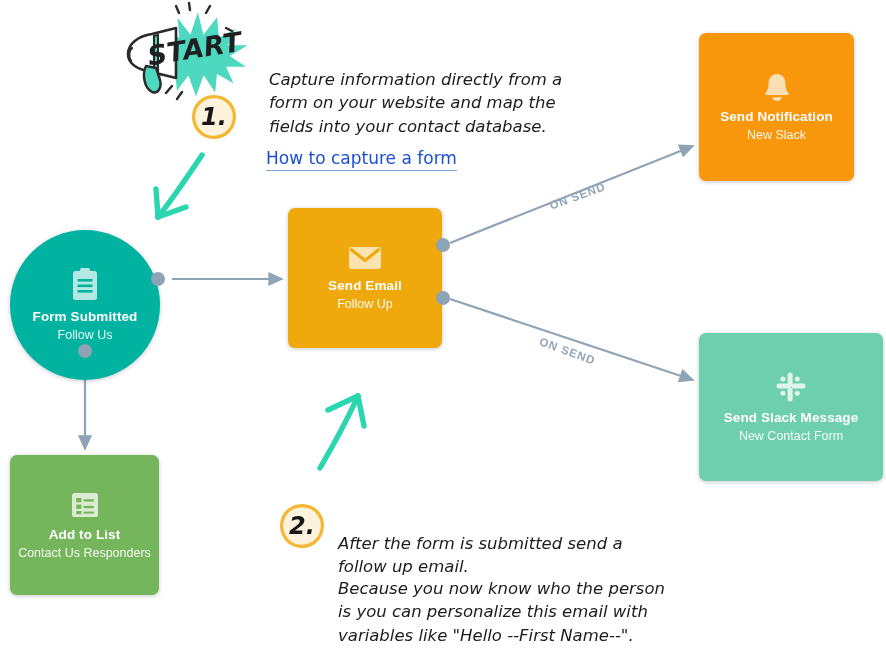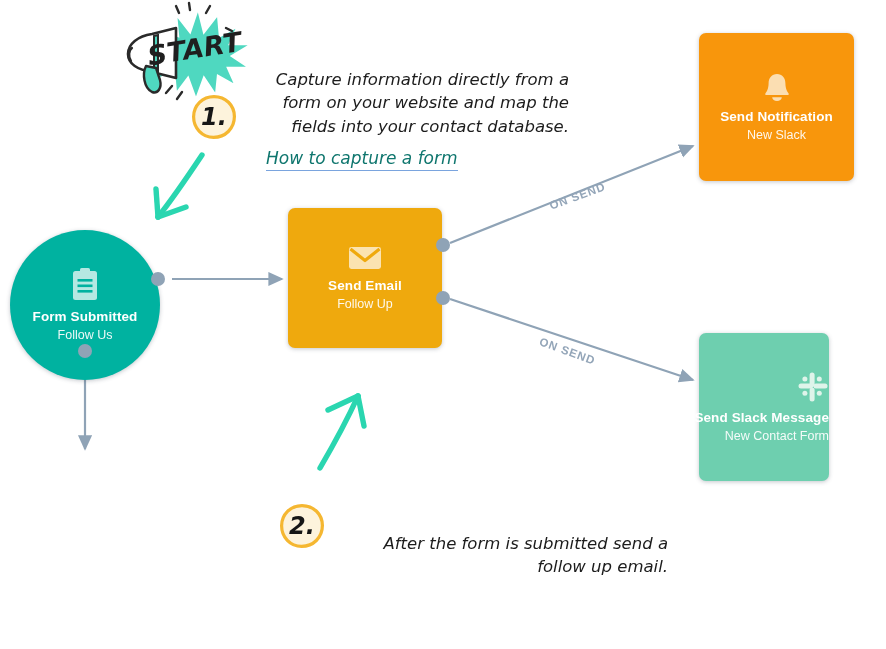--- a/index.html
+++ b/index.html
@@ -80,23 +80,22 @@
     width: 154px; height: 140px;
     background: #efa90d;
   }
   #node-send-notification {
     left: 699px; top: 33px;
     width: 155px; height: 148px;
     background: #f8960c;
   }
   #node-send-slack {
     left: 699px; top: 333px;
-    width: 130px; height: 148px;
+    width: 184px; height: 148px;
     background: #6ecfaf;
-    align-items: flex-end;
   }
   #node-add-to-list {
     left: 10px;  top: 455px;
     width: 149px; height: 140px;
     background: #75b55c;
   }
 
   
   .knob {
     position: absolute;
@@ -110,33 +109,31 @@
   #knob-email-bottom{ left: 436px; top: 291px; }
 
   
   .annot {
     position: absolute;
     font-family: "DejaVu Sans", sans-serif;
     font-style: italic;
     color: #1c1c1c;
     font-size: 16.5px;
     line-height: 1.42;
-    text-align: right;
   }
   #annot-1-text { left: 269px; top: 68px;  width: 300px; }
   #annot-2-text { left: 338px; top: 532px; width: 330px; }
   #annot-2-text-b { left: 338px; top: 577px; width: 340px; }
 
   .annot-link {
     position: absolute;
     left: 266px; top: 148px;
     font-family: "DejaVu Sans", sans-serif;
-    font-style: italic;
     font-size: 17px;
-    color: #0f766e;
+    color: #1d4ed8;
     text-decoration: none;
     border-bottom: 1.6px solid #7aa4de;
     padding-bottom: 2px;
     cursor: pointer;
   }
 
   
   .step-badge {
     position: absolute;
     width: 46px; height: 46px;
@@ -263,20 +260,37 @@
           <rect x="19.8" y="5.4" width="5.0" height="5.0" rx="2.5"></rect>
           <rect x="5.4" y="19.8" width="5.0" height="5.0" rx="2.5"></rect>
           <rect x="19.8" y="19.8" width="5.0" height="5.0" rx="2.5"></rect>
         </g>
       </svg>
     </div>
     <div class="node-title">Send Slack Message</div>
     <div class="node-sub">New Contact Form</div>
   </div>
 
+  <div class="node square" id="node-add-to-list">
+    <div class="node-icon">
+      <svg width="30" height="30" viewBox="0 0 30 30">
+        <rect x="2" y="3" width="26" height="24" rx="2.6" fill="#dcecd2"></rect>
+        <g fill="#75b55c">
+          <rect x="6.2" y="8" width="5.2" height="4.2"></rect>
+          <rect x="6.2" y="14.6" width="5.2" height="4.2"></rect>
+          <rect x="6.2" y="21" width="5.2" height="3.2"></rect>
+          <rect x="13.6" y="9.2" width="10.2" height="2.4"></rect>
+          <rect x="13.6" y="15.8" width="10.2" height="2.4"></rect>
+          <rect x="13.6" y="21.6" width="10.2" height="2.0"></rect>
+        </g>
+      </svg>
+    </div>
+    <div class="node-title">Add to List</div>
+    <div class="node-sub">Contact Us Responders</div>
+  </div>
 
   <div class="knob" id="knob-form-right"></div>
   <div class="knob" id="knob-form-bottom"></div>
   <div class="knob" id="knob-email-top"></div>
   <div class="knob" id="knob-email-bottom"></div>
 
   <svg id="start-sticker" viewBox="0 0 140 108">
 
     <g>
       <path d="M52,48 L44,30 L60,36 L58,14 L72,32 L80,8 L86,32 L100,14
@@ -325,20 +339,21 @@
   <div class="step-badge" id="step-badge-2">
     <svg width="46" height="46" viewBox="0 0 46 46">
       <path d="M23,2.6 C34.5,2.6 43.4,11 43.4,22.6 C43.4,34.6 34.2,43.4 22.6,43.4
                C11.2,43.4 2.6,34.2 2.6,22.8 C2.6,11.2 11.6,2.6 23,2.6 Z" fill="#fdf3dc" stroke="#f5b731" stroke-width="3.2"></path>
     </svg>
     <span>2.</span>
   </div>
 
   <div class="annot" id="annot-2-text">After the form is submitted send a follow up email.</div>
 
+  <div class="annot" id="annot-2-text-b">Because you now know who the person is you can personalize this email with variables like "Hello --First Name--".</div>
 
   <svg class="doodle-arrow" id="doodle-arrow-2" viewBox="0 0 80 95">
     <path d="M10,88 C24,64 38,38 48,16" fill="none" stroke="#2ad6b0" stroke-width="5.4" stroke-linecap="round"></path>
     <path d="M48,16 L18,30" fill="none" stroke="#2ad6b0" stroke-width="5.4" stroke-linecap="round"></path>
     <path d="M48,16 L54,46" fill="none" stroke="#2ad6b0" stroke-width="5.4" stroke-linecap="round"></path>
   </svg>
 
 </div>
 
 </body></html>

